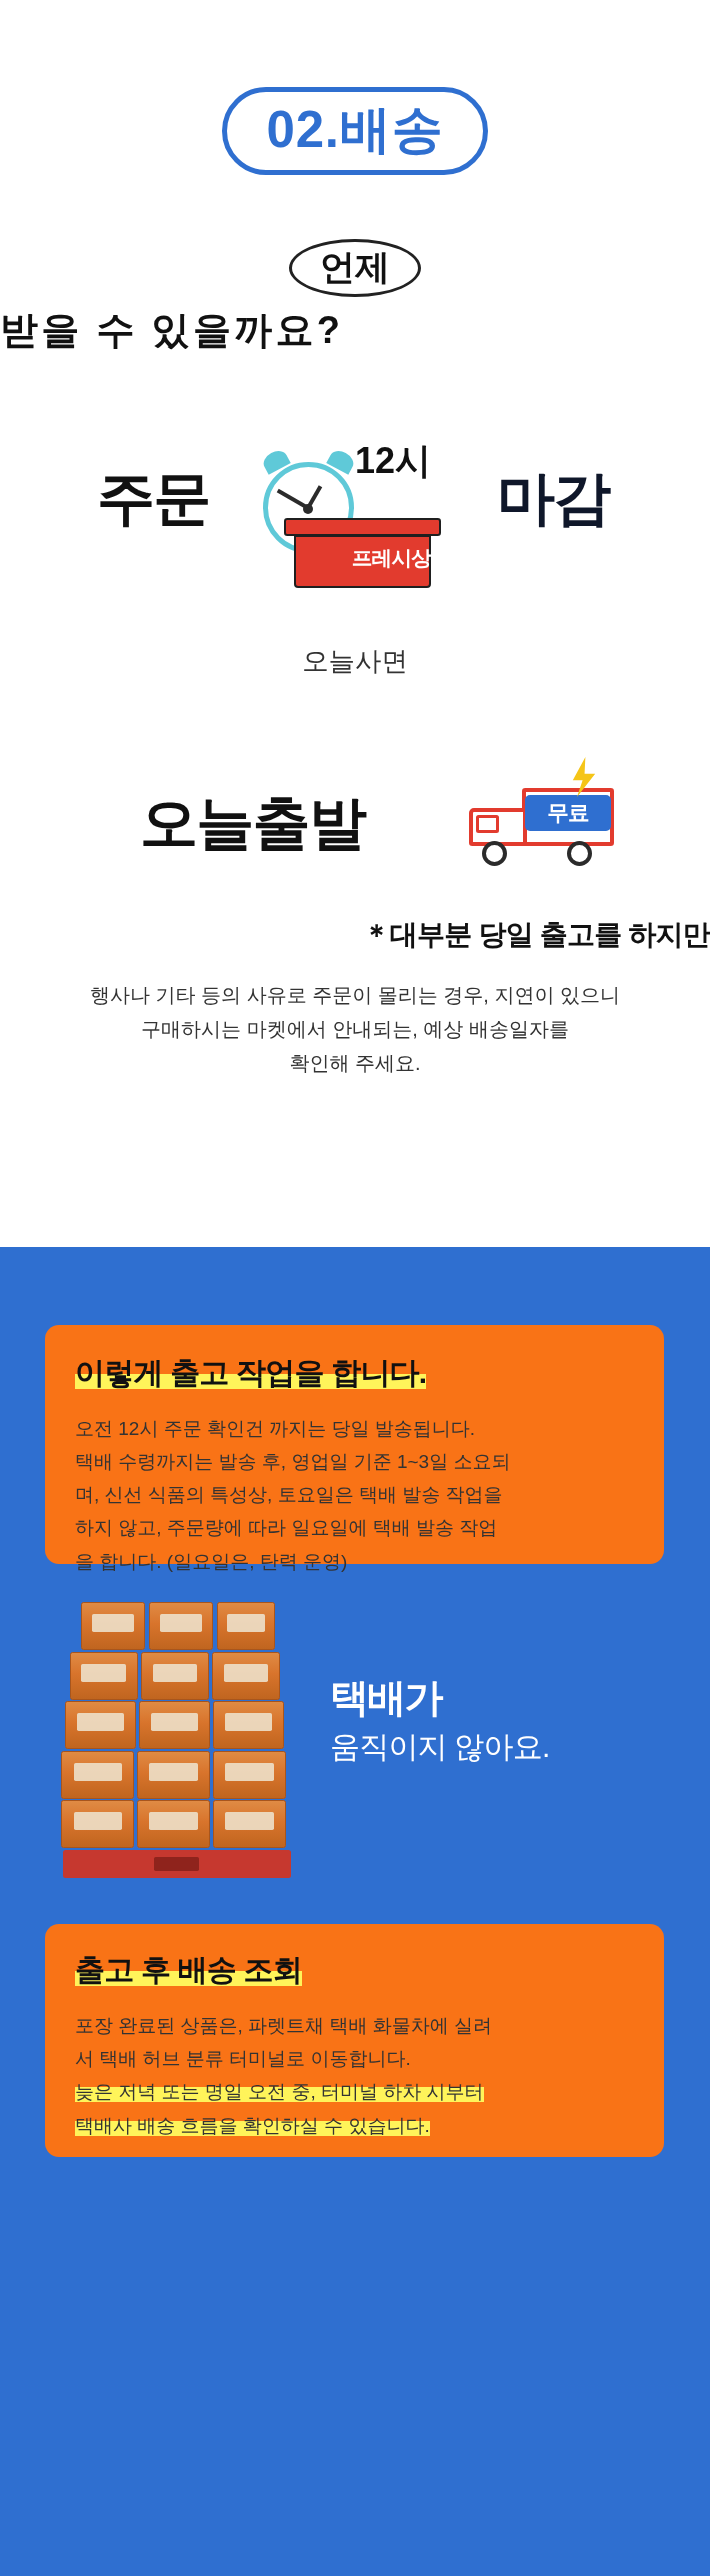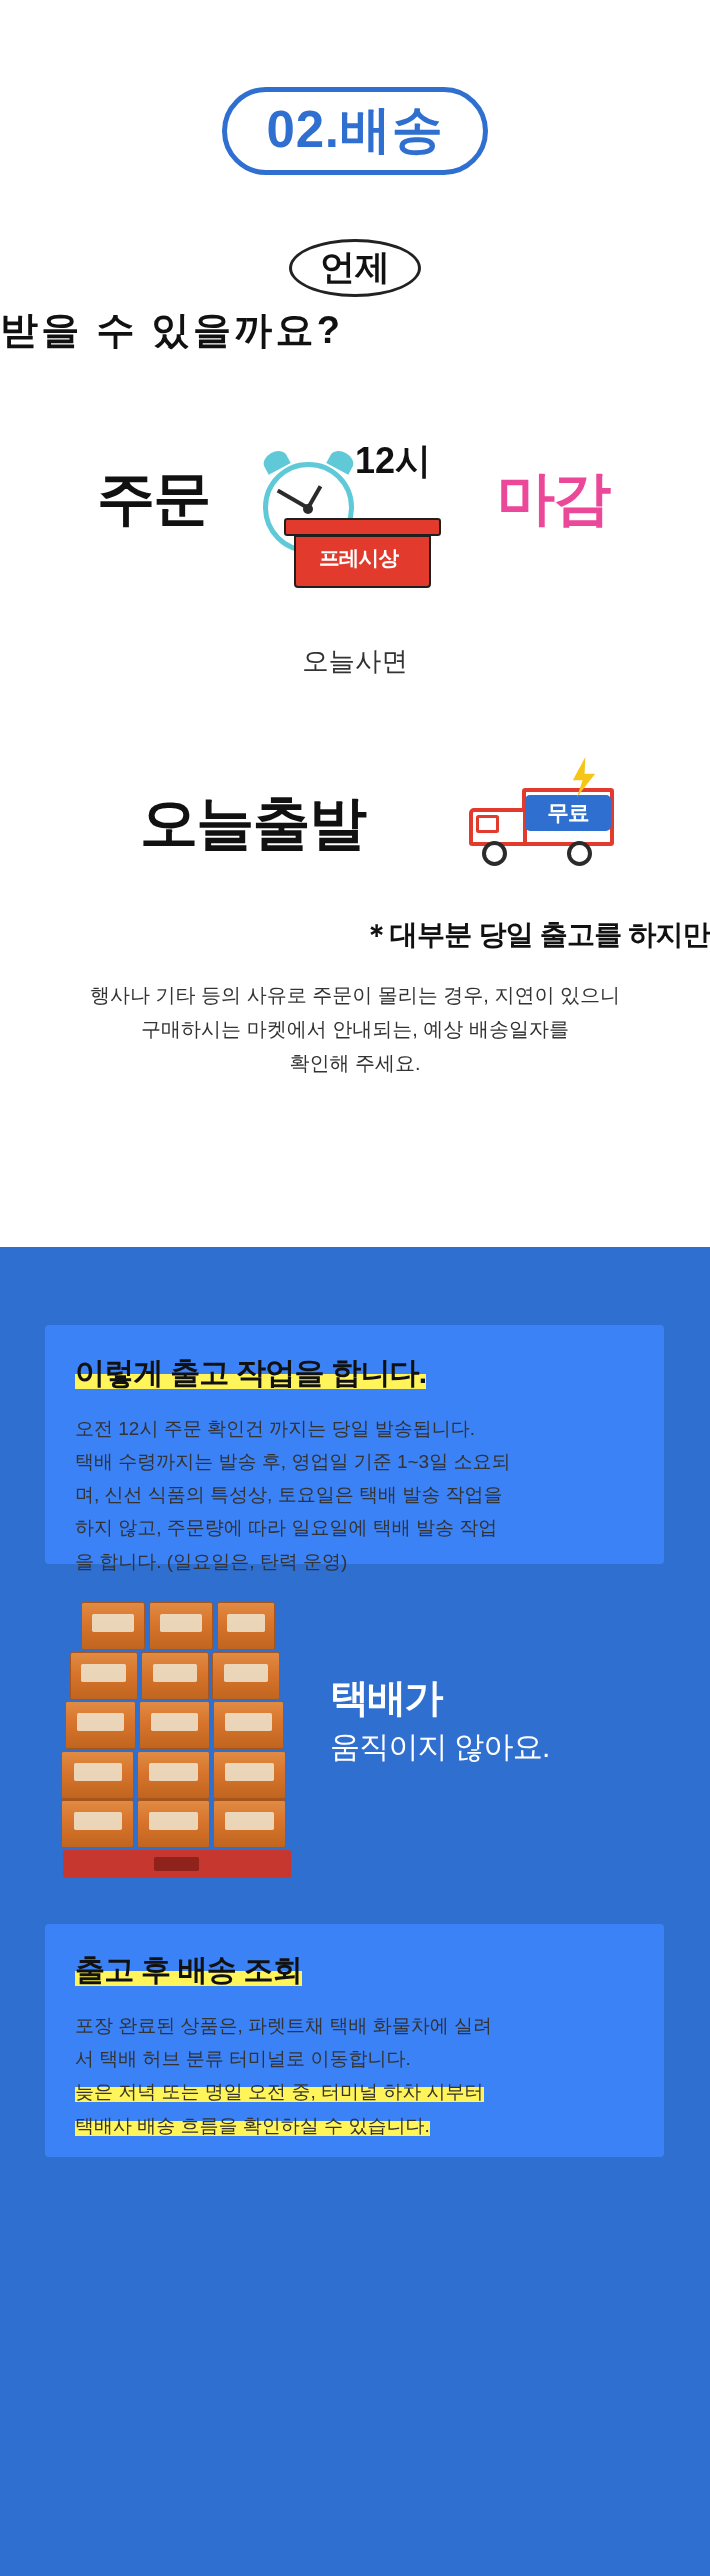--- a/index.html
+++ b/index.html
@@ -85,21 +85,21 @@
     font-weight: bold;
     color: #111;
     letter-spacing: -1.7px;
   }
   .deadline .word-right {
     position: absolute;
     left: 497px;
     top: 31px;
     font-size: 58px;
     font-weight: bold;
-    color: #ec4899;
+    color: #0f172a;
     letter-spacing: -1.7px;
   }
   .deadline .hour {
     position: absolute;
     left: 355px;
     top: 8.3px;
     font-size: 36px;
     font-weight: bold;
     color: #111;
   }
@@ -158,21 +158,21 @@
     left: 10px; top: 16.5px;
     width: 137px; height: 53px;
     background: #e23b2e;
     border: 2.5px solid #1f1f1f;
     border-radius: 0 0 4.1px 4.1px;
   }
   .redbox .label {
     position: absolute;
     left: 10px; top: 26.4px;
     width: 137px;
-    text-align: left;
+    text-align: right;
     color: #ffffff;
     font-size: 20.6px;
     font-weight: bold;
     letter-spacing: -0.8px;
     padding-left: 25px;
   }
 
   .today-buy {
     position: absolute;
     top: 644px;
@@ -272,22 +272,22 @@
   
   .sec-blue {
     position: relative;
     width: 710px;
     height: 1329px;
     background: #2f6fd0;
   }
 
   .card {
     position: absolute;
-    background: #3b82f6;
-    border-radius: 4px;
+    background: #f97316;
+    border-radius: 14px;
   }
   .card.card-1 { left: 45px; top: 78px; width: 619px; height: 239px; padding: 28px 30px; }
   .card.card-2 { left: 45px; top: 677px; width: 619px; height: 233px; padding: 26.4px 30px; }
 
   .card-title {
     font-size: 30px;
     font-weight: bold;
     color: #111;
     letter-spacing: -0.8px;
     display: inline;

